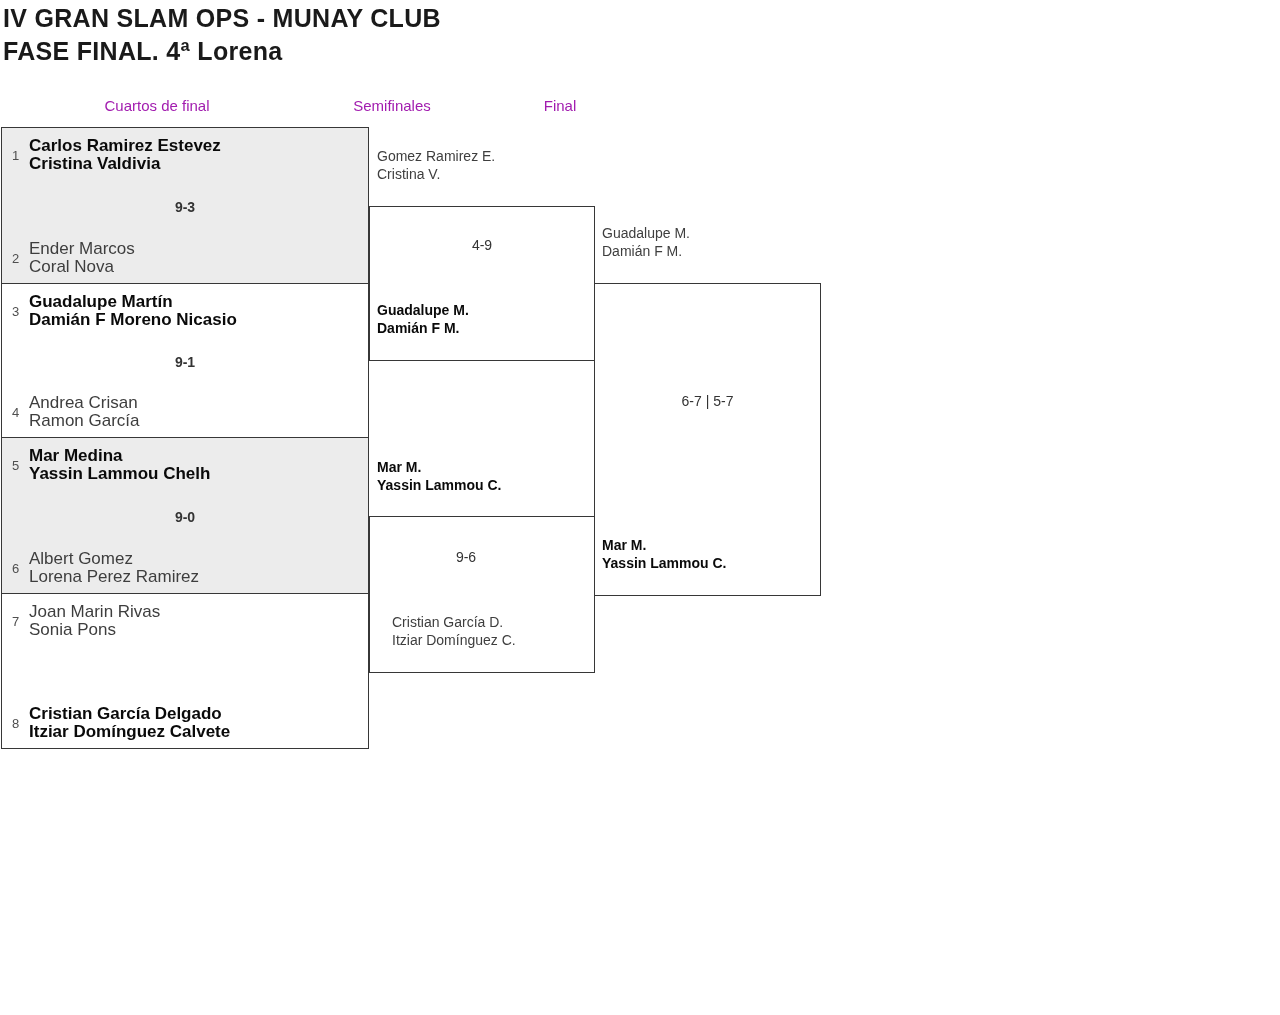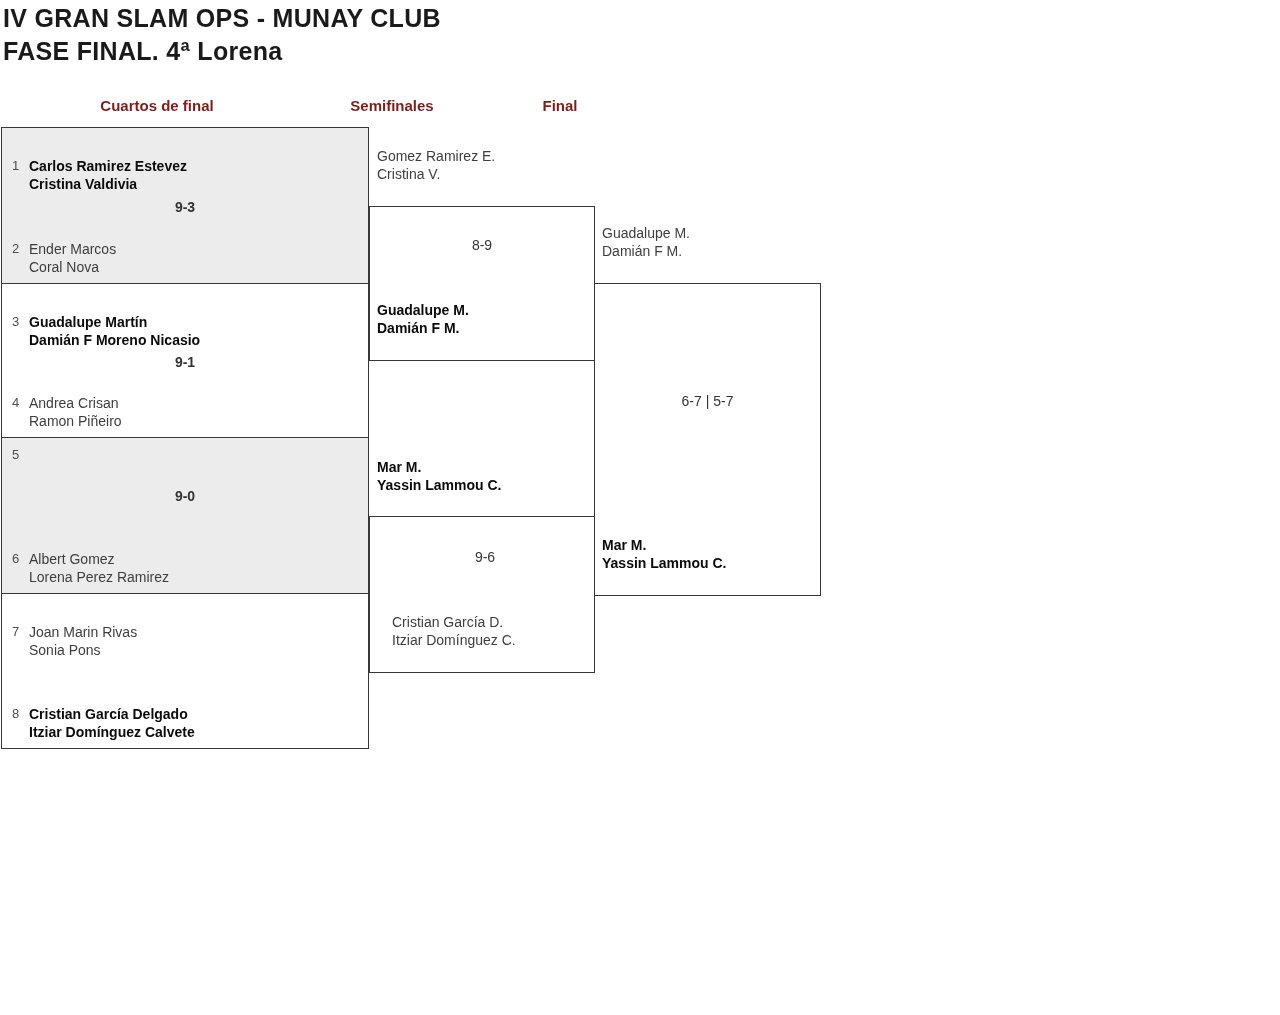--- a/index.html
+++ b/index.html
@@ -1,29 +1,29 @@
 <!DOCTYPE html>
 <html><head>
 <meta charset="utf-8">
 <style>
   html,body{margin:0;padding:0;background:#fff;}
   .canvas{position:relative;width:1052px;height:1015px;background:#ffffff;overflow:hidden;
           font-family:"Liberation Sans",sans-serif;}
   .title{position:absolute;left:3px;top:2px;font-size:25px;font-weight:600;color:#1a1a1a;
          line-height:33px;letter-spacing:.3px;}
-  .col-header{position:absolute;top:97px;font-size:15px;font-weight:700;color:#7f1d1d;
+  .col-header{position:absolute;top:97px;font-size:15px;font-weight:400;color:#a21caf;
               transform:translateX(-50%);white-space:nowrap;}
   
   .match{position:absolute;left:1px;width:368px;box-sizing:border-box;border:1px solid #373737;
          display:flex;flex-direction:column;justify-content:space-between;padding:9px 0 7px 0;}
   .match.gray{background:#ececec;}
   .match.white{background:#ffffff;}
   .team{display:flex;align-items:center;}
   .seed{width:27px;flex:0 0 27px;text-align:center;font-size:13px;color:#4f4f4f;}
-  .names{font-size:14px;line-height:18px;margin-top:20px;}
+  .names{font-size:17px;line-height:18px;}
   .names .pl{display:block;white-space:nowrap;}
   .winner{font-weight:700;color:#0a0a0a;}
   .loser{font-weight:400;color:#3e3e3e;}
   .score{text-align:center;font-size:14px;color:#333;font-weight:bold;}
   .box{position:absolute;box-sizing:border-box;border:1px solid #373737;background:transparent;}
   .abs-names{position:absolute;font-size:14px;line-height:18px;}
   .abs-names .pl{display:block;white-space:nowrap;}
   .score-abs{position:absolute;text-align:center;font-size:14px;color:#333;}
   
   .logo{position:absolute;left:1048px;top:4px;width:228px;height:66px;}
@@ -81,28 +81,32 @@
       <span class="names winner">
         <span class="pl">Guadalupe Martín</span>
         <span class="pl">Damián F Moreno Nicasio</span>
       </span>
     </div>
     <div class="score">9-1</div>
     <div class="team">
       <span class="seed">4</span>
       <span class="names loser">
         <span class="pl">Andrea Crisan</span>
-        <span class="pl">Ramon Piñeiro</span>
+        <span class="pl">Ramon García</span>
       </span>
     </div>
   </div>
 
   <div class="match gray" style="top:437px;height:157px">
     <div class="team">
       <span class="seed">5</span>
+      <span class="names winner">
+        <span class="pl">Mar Medina</span>
+        <span class="pl">Yassin Lammou Chelh</span>
+      </span>
     </div>
     <div class="score">9-0</div>
     <div class="team">
       <span class="seed">6</span>
       <span class="names loser">
         <span class="pl">Albert Gomez</span>
         <span class="pl">Lorena Perez Ramirez</span>
       </span>
     </div>
   </div>
@@ -122,32 +126,32 @@
         <span class="pl">Itziar Domínguez Calvete</span>
       </span>
     </div>
   </div>
 
   <div class="abs-names loser" style="left:377px;top:147px">
     <span class="pl">Gomez Ramirez E.</span>
     <span class="pl">Cristina V.</span>
   </div>
   <div class="box" style="left:369px;top:206px;width:226px;height:155px"></div>
-  <div class="score-abs" style="left:369px;top:237px;width:226px">8-9</div>
+  <div class="score-abs" style="left:369px;top:237px;width:226px">4-9</div>
   <div class="abs-names winner" style="left:377px;top:301px">
     <span class="pl">Guadalupe M.</span>
     <span class="pl">Damián F M.</span>
   </div>
 
   <div class="abs-names winner" style="left:377px;top:458px">
     <span class="pl">Mar M.</span>
     <span class="pl">Yassin Lammou C.</span>
   </div>
   <div class="box" style="left:369px;top:516px;width:226px;height:157px"></div>
-  <div class="score-abs" style="left:372px;top:549px;width:226px">9-6</div>
+  <div class="score-abs" style="left:353px;top:549px;width:226px">9-6</div>
   <div class="abs-names loser" style="left:392px;top:613px">
     <span class="pl">Cristian García D.</span>
     <span class="pl">Itziar Domínguez C.</span>
   </div>
 
   <div class="abs-names loser" style="left:602px;top:224px">
     <span class="pl">Guadalupe M.</span>
     <span class="pl">Damián F M.</span>
   </div>
   <div class="box" style="left:594px;top:283px;width:227px;height:313px"></div>

